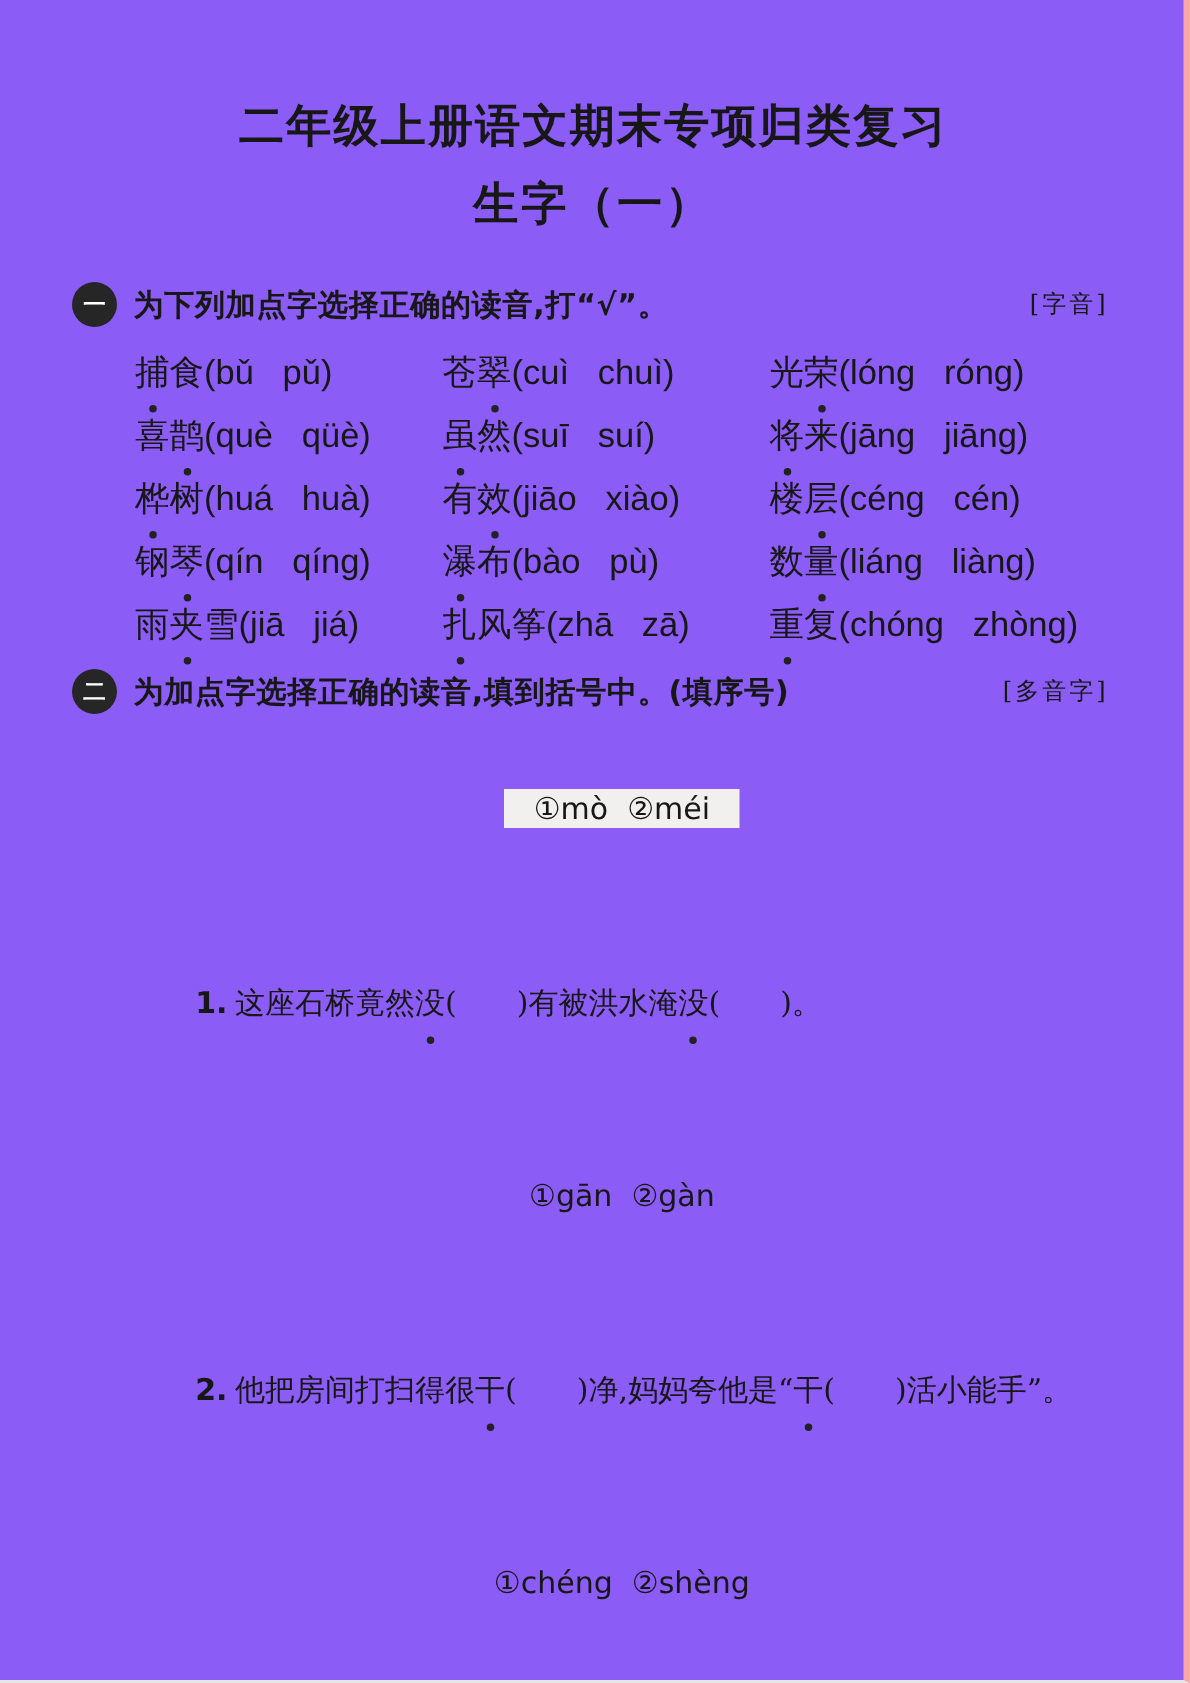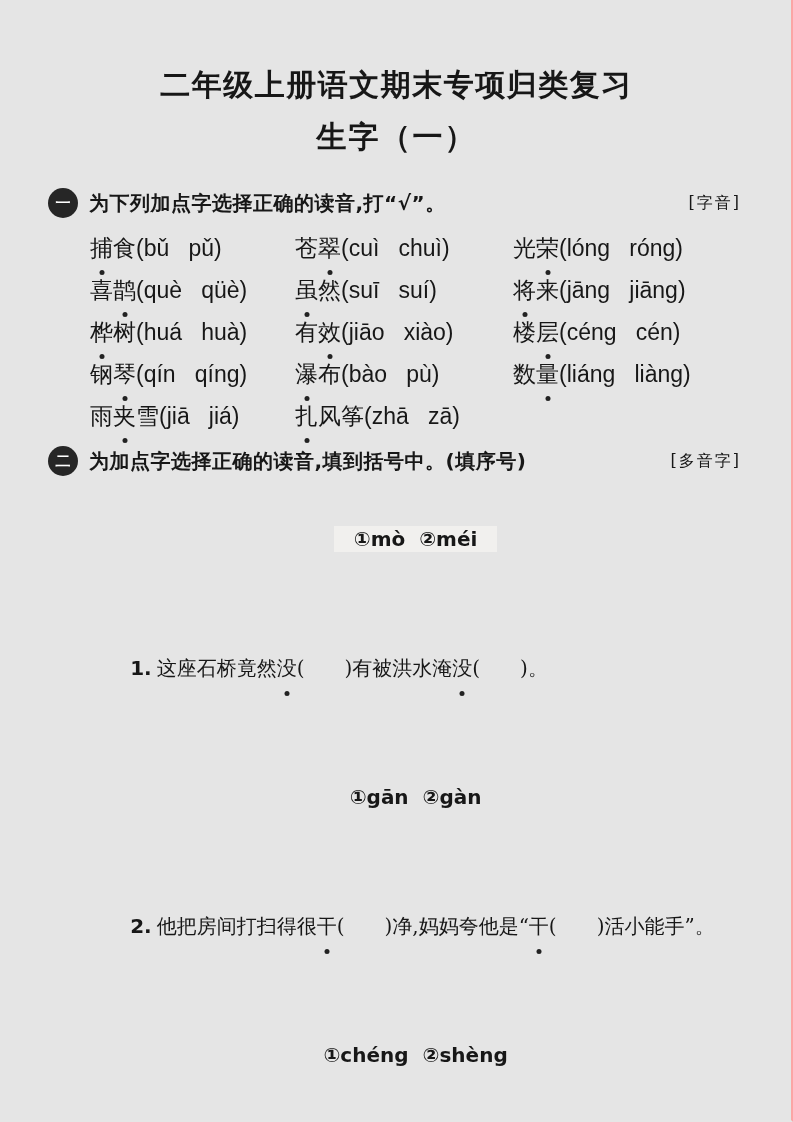--- a/index.html
+++ b/index.html
@@ -1,21 +1,21 @@
 <!DOCTYPE html>
 <html><head>
 <meta charset="utf-8">
 <style>
   * { margin:0; padding:0; box-sizing:border-box; }
   html,body { background:#ffffff; }
   .page {
-    width:793px; height:1122px; margin:0 auto; background:#e5e5e5;
+    width:793px; height:1122px; margin:0 auto; background:#8b5cf6;
     position:relative; overflow:hidden; color:#171717;
     font-family:"DejaVu Sans", sans-serif;
-    border-right:2px solid #fca5a5; border-bottom:2px solid #e6e6e6;
+    border-right:4px solid #fca5a5; border-bottom:2px solid #e6e6e6;
   }
   .content { padding:64px 46px 0 48px; }
   .t1 {
     text-align:center; font-family:"DejaVu Serif", serif; font-weight:700;
     font-size:30px; line-height:42px; letter-spacing:1.5px;
   }
   .t2 {
     text-align:center; font-family:"DejaVu Serif", serif; font-weight:700;
     font-size:30px; line-height:40px; margin-top:11px; letter-spacing:2px;
   }
@@ -32,21 +32,21 @@
   .words-grid {
     margin:9px 0 0 42px; display:grid;
     grid-template-columns: 205px 218px auto;
     font-size:23px; line-height:42px;
     font-family:Liberation Sans, sans-serif;
   }
   .word { white-space:pre-wrap; }
   .opt-line {
     text-align:center; font-size:20px; line-height:42px; white-space:pre-wrap;
   }
-  .opt-inner { padding:1px 20px;font-weight:bold; }
+  .opt-inner { padding:1px 20px; }
   .opt-inner.shaded { background:#f1f0ee; }
   .item {
     margin-left:44px; font-size:20px; line-height:44px; white-space:pre-wrap;
     font-family:"DejaVu Serif", serif;
   }
   .item .num { font-weight:700; font-family:"DejaVu Sans", sans-serif; margin-right:5px; }
   .zdot { position:relative; display:inline-block; }
   .zdot::after {
     content:""; position:absolute; width:5px; height:5px; border-radius:50%;
     background:#222; left:50%; bottom:-6px; transform:translateX(-50%);
@@ -74,20 +74,21 @@
       <span class="word"><span class="zdot">虽</span>然(suī   suí)</span>
       <span class="word"><span class="zdot">将</span>来(jāng   jiāng)</span>
       <span class="word"><span class="zdot">桦</span>树(huá   huà)</span>
       <span class="word">有<span class="zdot">效</span>(jiāo   xiào)</span>
       <span class="word">楼<span class="zdot">层</span>(céng   cén)</span>
       <span class="word">钢<span class="zdot">琴</span>(qín   qíng)</span>
       <span class="word"><span class="zdot">瀑</span>布(bào   pù)</span>
       <span class="word">数<span class="zdot">量</span>(liáng   liàng)</span>
       <span class="word">雨<span class="zdot">夹</span>雪(jiā   jiá)</span>
       <span class="word"><span class="zdot">扎</span>风筝(zhā   zā)</span>
+      <span class="word"><span class="zdot">重</span>复(chóng   zhòng)</span>
     </div>
 
     <div class="sec-header sh2">
       <span class="badge">二</span>
       <span class="heading">为加点字选择正确的读音,填到括号中。(填序号)</span>
       <span class="tag">[多音字]</span>
     </div>
 
     <div class="opt-line">
       <span class="opt-inner shaded">①mò  ②méi</span>

